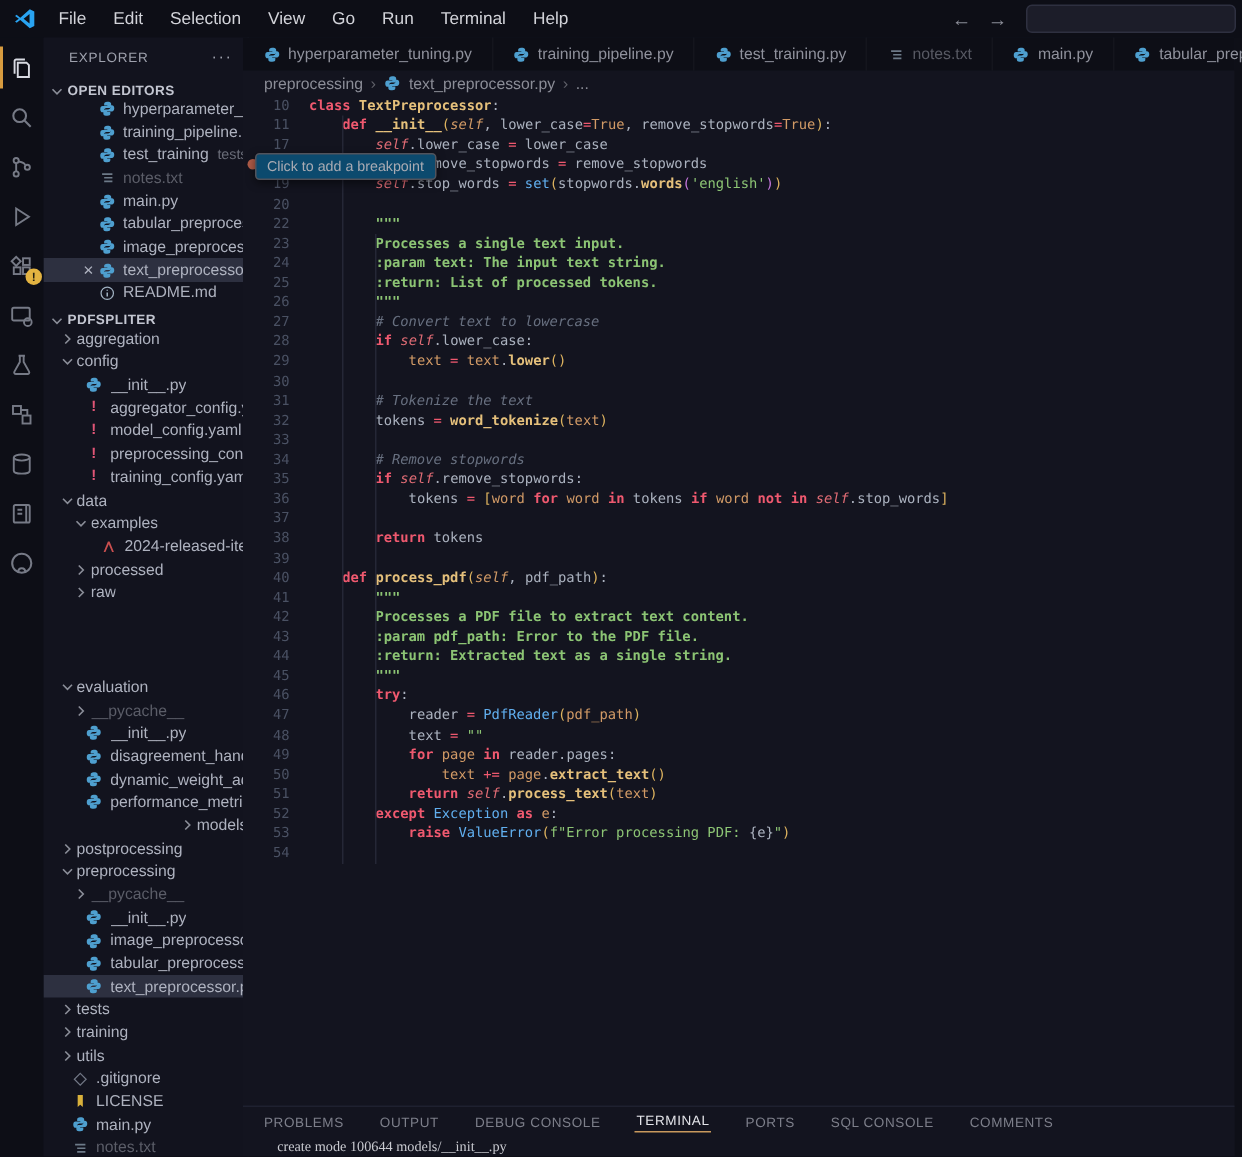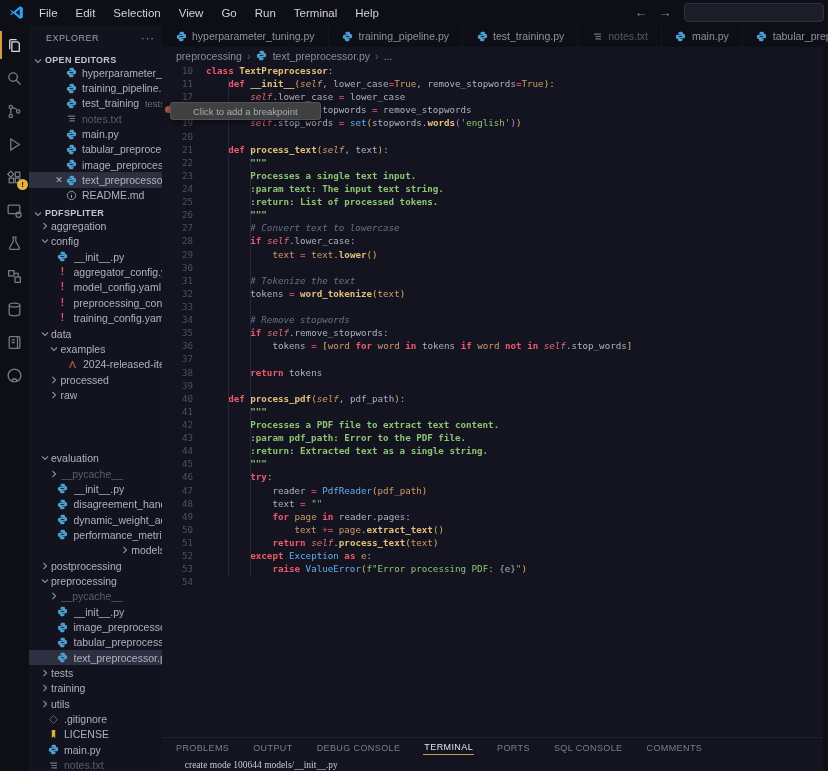--- a/index.html
+++ b/index.html
@@ -61,21 +61,21 @@
         font-family:"DejaVu Sans Mono",monospace;font-size:9.2px;}
   .ltext{white-space:pre;font-family:"DejaVu Sans Mono",monospace;font-size:9.2px;}
   .tk-pln{color:#abb2bf;} .tk-kw{color:#ef596f;font-weight:bold;} .tk-fn{color:#e5c07b;font-weight:bold;}
   .tk-self{color:#e06c75;font-style:italic;} .tk-selfp{color:#d19a66;font-style:italic;}
   .tk-prm{color:#d19a66;} .tk-str{color:#8cc474;} .tk-doc{color:#8cc474;font-weight:bold;}
   .tk-com{color:#687080;font-style:italic;} .tk-num{color:#d19a66;} .tk-op{color:#ef596f;}
   .tk-brk{color:#ddb35f;} .tk-brk2{color:#c678dd;} .tk-blt{color:#61afef;}
   
   .bp-dot{position:absolute;left:3px;top:81px;width:7px;height:7px;border-radius:50%;background:#b05c48;}
   .tooltip{position:absolute;left:8px;top:77px;height:16px;display:flex;align-items:center;
-           background:#404040;border:1px solid #51535c;border-radius:3px;padding:0 22px;
+           background:#0c4a6e;border:1px solid #51535c;border-radius:3px;padding:0 7px;
            font-size:9.5px;color:#a9abb3;box-shadow:0 2px 6px rgba(0,0,0,.5);z-index:5;}
   
   .panel{position:absolute;left:0;right:0;bottom:0;height:33px;background:#13141f;border-top:1px solid #1f2130;}
   .ptabs{display:flex;gap:22px;align-items:center;height:19px;padding-left:13px;font-size:9px;letter-spacing:.4px;}
   .ptab{color:#7d7f8a;position:relative;padding:2px 1px;}
   .ptab.active{color:#e4e5ea;border-bottom:1px solid #c9995d;}
   .term{margin:0;padding:3px 0 0 18px;font-family:Liberation Serif, serif;font-size:9.5px;color:#c8c9cf;white-space:pre;}
 </style>
 </head>
 <body>
@@ -748,24 +748,20 @@
         </div>
         <div class="crow">
           <span class="lnum">19</span>
           <span class="ltext"><span class="tk-pln">        </span><span class="tk-self">self</span><span class="tk-pln">.</span><span class="tk-pln">stop_words</span><span class="tk-op"> = </span><span class="tk-blt">set</span><span class="tk-brk">(</span><span class="tk-pln">stopwords</span><span class="tk-pln">.</span><span class="tk-fn">words</span><span class="tk-brk2">(</span><span class="tk-str">'english'</span><span class="tk-brk2">)</span><span class="tk-brk">)</span></span>
         </div>
         <div class="crow">
           <span class="lnum">20</span>
           <span class="ltext"></span>
         </div>
         <div class="crow">
-          <span class="lnum">21</span>
-          <span class="ltext"><span class="tk-pln">    </span><span class="tk-kw">def</span><span class="tk-pln"> </span><span class="tk-fn">process_text</span><span class="tk-brk">(</span><span class="tk-selfp">self</span><span class="tk-pln">, </span><span class="tk-pln">text</span><span class="tk-brk">)</span><span class="tk-pln">:</span></span>
-        </div>
-        <div class="crow">
           <span class="lnum">22</span>
           <span class="ltext"><span class="tk-doc">        """</span></span>
         </div>
         <div class="crow">
           <span class="lnum">23</span>
           <span class="ltext"><span class="tk-doc">        Processes a single text input.</span></span>
         </div>
         <div class="crow">
           <span class="lnum">24</span>
           <span class="ltext"><span class="tk-doc">        :param text: The input text string.</span></span>

